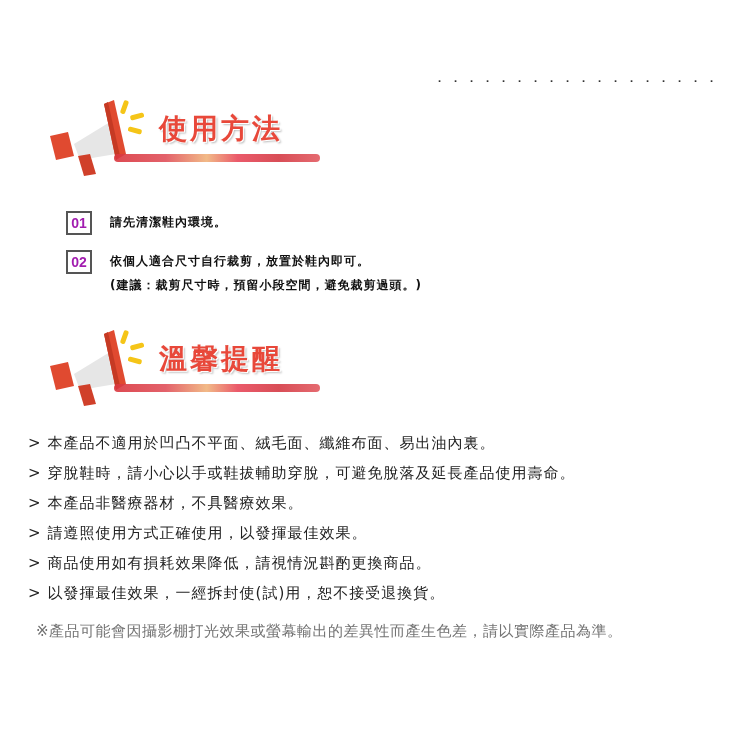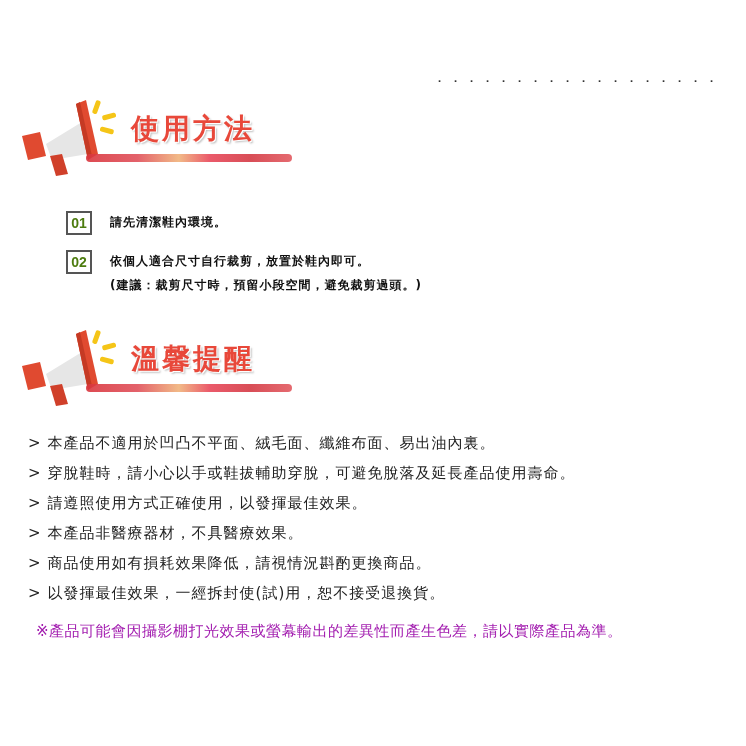--- a/index.html
+++ b/index.html
@@ -27,21 +27,21 @@
       position: absolute;
       top: -10px;
       left: 0;
       font-size: 15px;
       white-space: nowrap;
       color: #333;
       letter-spacing: 1px;
     }
     .section-header {
       position: absolute;
-      left: 16px;
+      left: 44px;
       width: 280px;
       height: 85px;
     }
     .section-header svg.megaphone {
       position: absolute;
       left: 0;
       top: 0;
     }
     .section-title {
       position: absolute;
@@ -76,21 +76,21 @@
       margin-bottom: 14px;
     }
     .step-num {
       width: 22px;
       height: 20px;
       border: 2px solid #555;
       font-size: 14px;
       font-weight: bold;
       line-height: 20px;
       text-align: center;
-      color: #4d7c0f;
+      color: #a21caf;
       font-family: "Liberation Sans", sans-serif;
       box-sizing: content-box;
       margin-right: 18px;
       margin-top: 1px;
     }
     .step-text {
       font-size: 12px;
       font-weight: bold;
       line-height: 24px;
       color: #111;
@@ -106,21 +106,21 @@
       letter-spacing: 1px;
     }
     .note-item .arrow {
       margin-right: 6px;
     }
     .disclaimer {
       position: absolute;
       left: 36px;
       top: 622px;
       font-size: 15px;
-      color: #a21caf;
+      color: #737373;
       letter-spacing: 0.5px;
     }
   </style>
 </head>
 <body>
 
 <div class="cutoff-line">
   <span>．．．．．．．．．．．．．．．．．．</span>
 </div>
 
@@ -170,19 +170,19 @@
     <polygon points="6,44 24,40 30,64 12,68" fill="#e04a30"></polygon>
     <polygon points="34,64 46,62 52,82 40,84" fill="#d0402a"></polygon>
   </svg>
   <div class="section-title">溫馨提醒</div>
   <div class="brush-line"></div>
 </div>
 
 <div class="notes">
   <div class="note-item"><span class="arrow">&gt;</span><span>本產品不適用於凹凸不平面、絨毛面、纖維布面、易出油內裏。</span></div>
   <div class="note-item"><span class="arrow">&gt;</span><span>穿脫鞋時，請小心以手或鞋拔輔助穿脫，可避免脫落及延長產品使用壽命。</span></div>
+  <div class="note-item"><span class="arrow">&gt;</span><span>本產品非醫療器材，不具醫療效果。</span></div>
   <div class="note-item"><span class="arrow">&gt;</span><span>請遵照使用方式正確使用，以發揮最佳效果。</span></div>
-  <div class="note-item"><span class="arrow">&gt;</span><span>本產品非醫療器材，不具醫療效果。</span></div>
   <div class="note-item"><span class="arrow">&gt;</span><span>商品使用如有損耗效果降低，請視情況斟酌更換商品。</span></div>
   <div class="note-item"><span class="arrow">&gt;</span><span>以發揮最佳效果，一經拆封使(試)用，恕不接受退換貨。</span></div>
 </div>
 
 <div class="disclaimer">※產品可能會因攝影棚打光效果或螢幕輸出的差異性而產生色差，請以實際產品為準。</div>
 
 </body></html>

